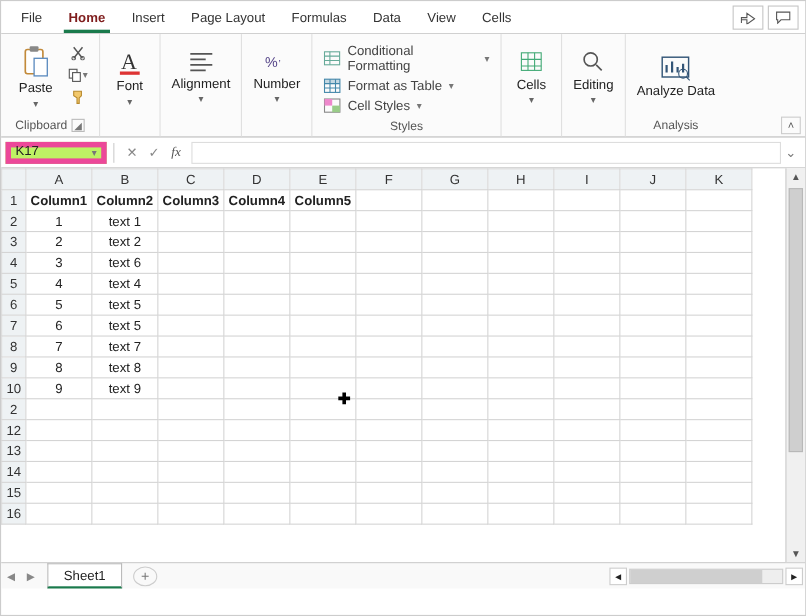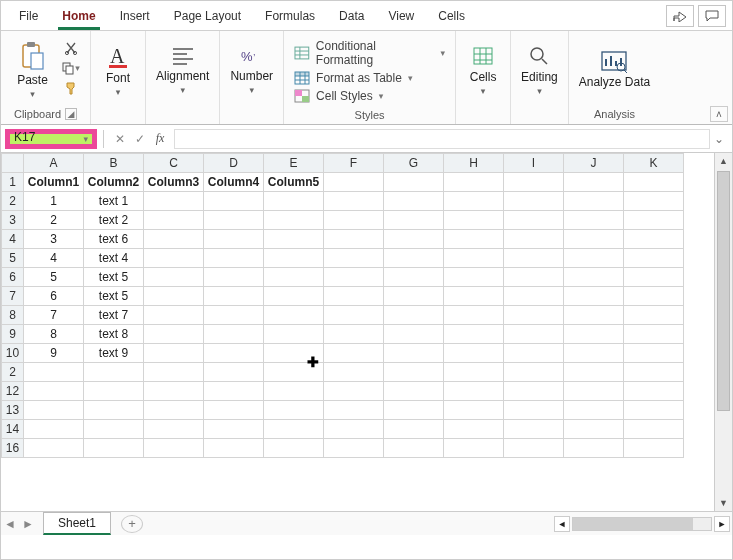--- a/index.html
+++ b/index.html
@@ -500,20 +500,34 @@
             <td class="cell col-D"></td>
             <td class="cell col-E"></td>
             <td class="cell col-F"></td>
             <td class="cell col-G"></td>
             <td class="cell col-H"></td>
             <td class="cell col-I"></td>
             <td class="cell col-J"></td>
             <td class="cell col-K"></td>
           </tr>
           <tr>
+            <th class="rowhdr">15</th>
+            <td class="cell col-A"></td>
+            <td class="cell col-B"></td>
+            <td class="cell col-C"></td>
+            <td class="cell col-D"></td>
+            <td class="cell col-E"></td>
+            <td class="cell col-F"></td>
+            <td class="cell col-G"></td>
+            <td class="cell col-H"></td>
+            <td class="cell col-I"></td>
+            <td class="cell col-J"></td>
+            <td class="cell col-K"></td>
+          </tr>
+          <tr>
             <th class="rowhdr">16</th>
             <td class="cell col-A"></td>
             <td class="cell col-B"></td>
             <td class="cell col-C"></td>
             <td class="cell col-D"></td>
             <td class="cell col-E"></td>
             <td class="cell col-F"></td>
             <td class="cell col-G"></td>
             <td class="cell col-H"></td>
             <td class="cell col-I"></td>

